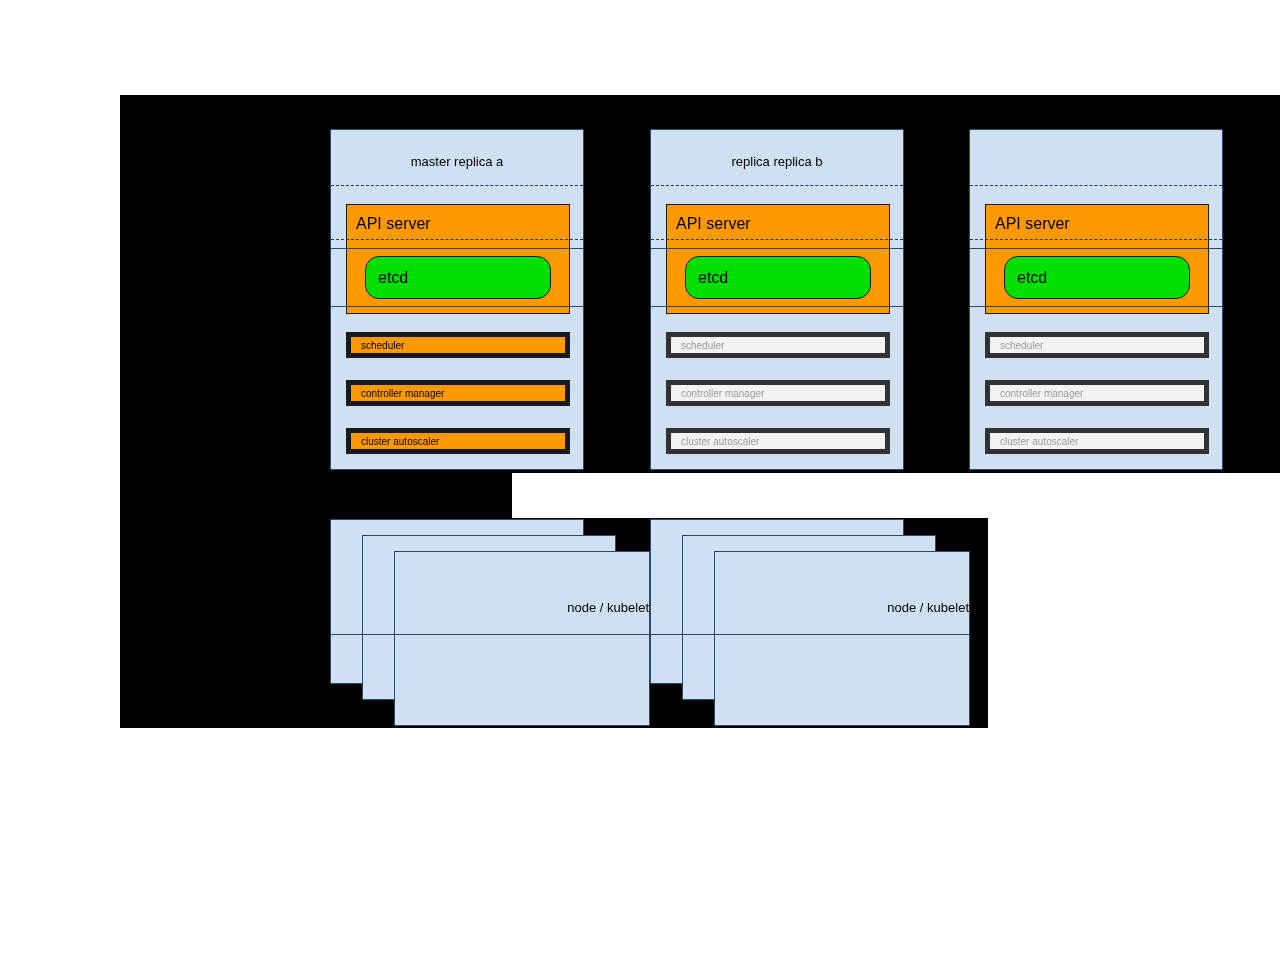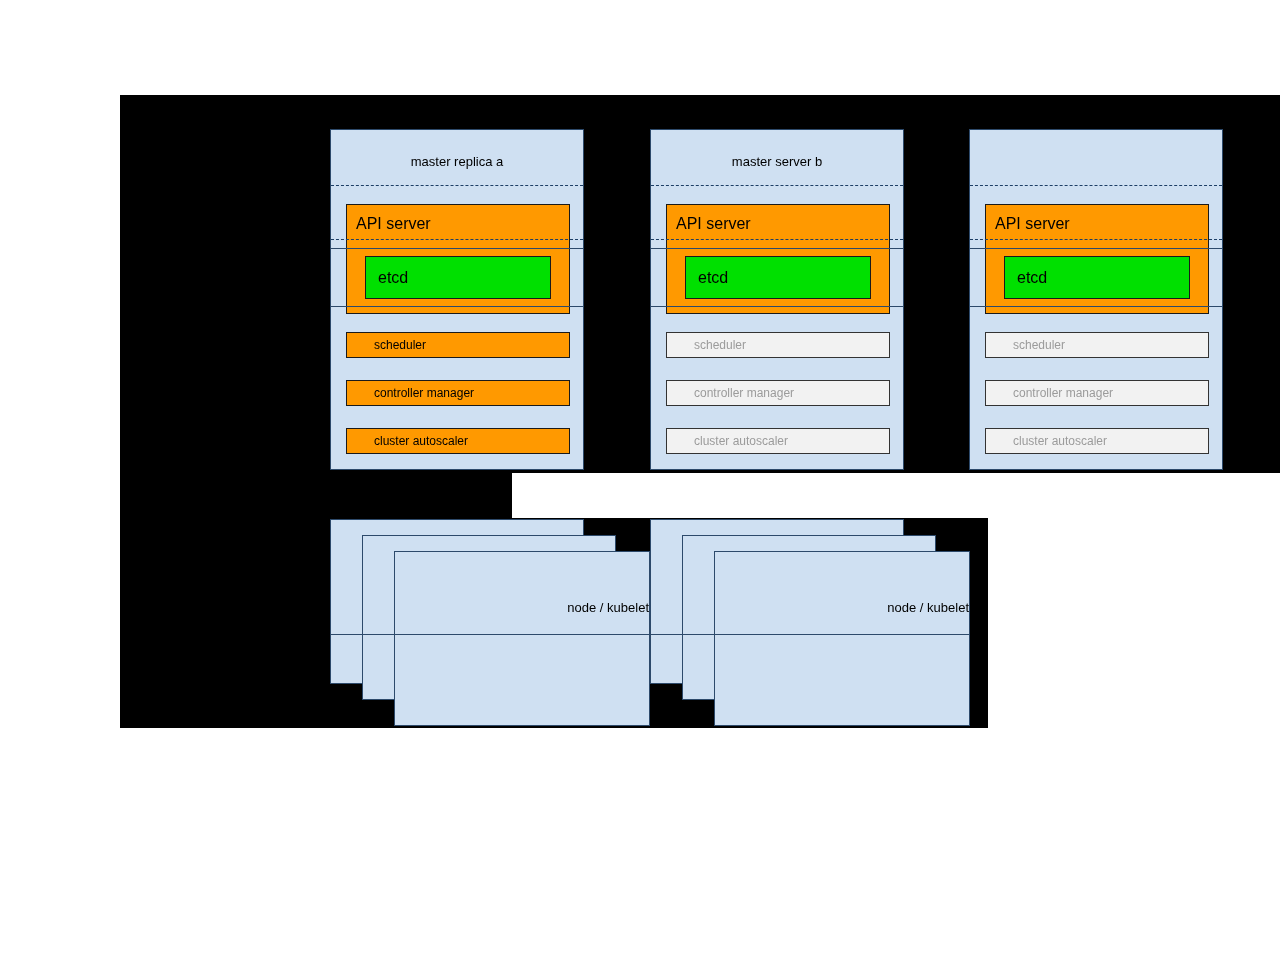--- a/index.html
+++ b/index.html
@@ -52,24 +52,24 @@
     position: absolute;
     left: 0;
     right: 0;
     border-top: 1px solid #2d4a6b;
     height: 0;
   }
 
   .comp {
     position: absolute;
     box-sizing: border-box;
-    border: 1px solid #737373;
-    font-size: 12px;
-    color: #000000;
-    padding-left: 27px;
+    border: 5px solid #737373;
+    font-size: 10px;
+    color: #000000;
+    padding-left: 10px;
     display: flex;
     align-items: center;
   }
   .comp.active {
     background: #ff9900;
     border-color: #1a1a1a;
     color: #000000;
   }
   .comp.inactive {
     background: #f2f2f2;
@@ -88,21 +88,21 @@
     left: 9px;
     top: 10px;
     font-size: 16px;
     color: #000000;
   }
   .etcd-box {
     position: absolute;
     box-sizing: border-box;
     background: #00e000;
     border: 1px solid #1a1a1a;
-    border-radius: 0;
+    border-radius: 14px;
     display: flex;
     align-items: center;
     padding-left: 12px;
     font-size: 16px;
     color: #000000;
   }
 
   
   .node-card {
     position: absolute;
@@ -148,21 +148,21 @@
     <div class="etcd-box" style="left:34px; top:126px; width:186px; height:43px;">etcd</div>
 
     <div class="rule-solid" style="top:176px;"></div>
 
     <div class="comp active" style="left:15px; top:202px; width:224px; height:26px;">scheduler</div>
     <div class="comp active" style="left:15px; top:250px; width:224px; height:26px;">controller manager</div>
     <div class="comp active" style="left:15px; top:298px; width:224px; height:26px;">cluster autoscaler</div>
   </div>
 
   <div class="master-card" style="left:650px; top:129px; width:254px; height:341px;">
-    <div class="master-title">master server b</div>
+    <div class="master-title">replica replica b</div>
 
     <div class="rule-dashed" style="top:55px;"></div>
 
     <div class="apiserver-box" style="left:15px; top:74px; width:224px; height:110px;">
       <span class="apiserver-label">API server</span>
     </div>
 
     <div class="rule-dashed" style="top:109px;"></div>
     <div class="rule-solid" style="top:118px;"></div>
 

